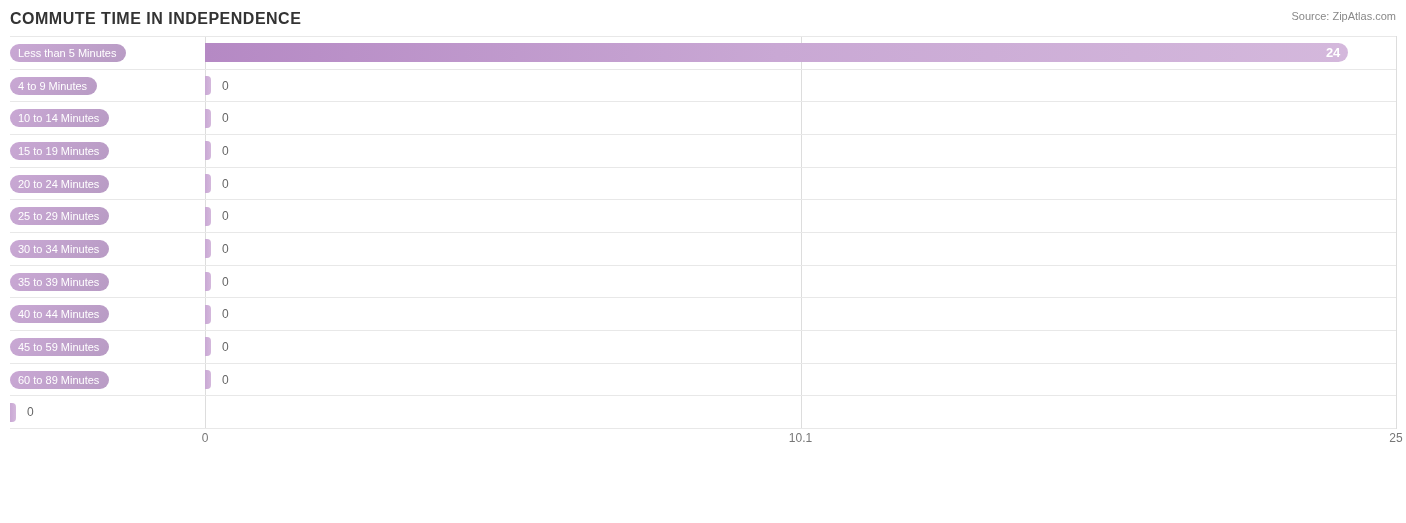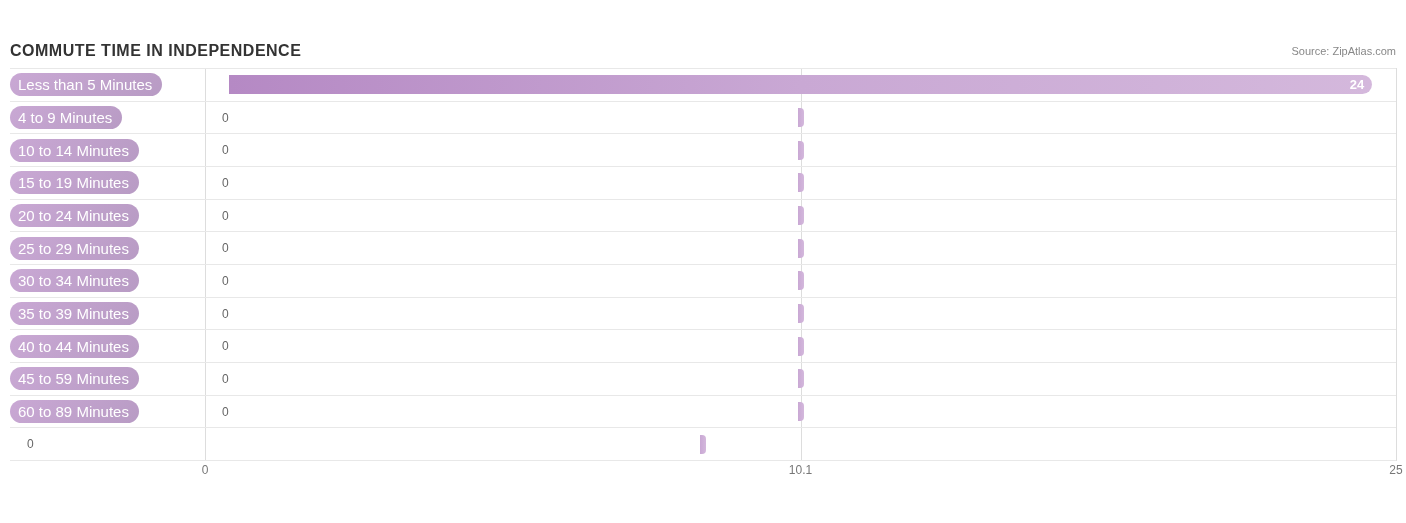--- a/index.html
+++ b/index.html
@@ -12,23 +12,21 @@
     }
     .chart-container {
       width: 1406px;
       height: 523px;
       padding: 10px 10px 40px 10px;
       position: relative;
     }
     .chart-header {
       display: flex;
       justify-content: space-between;
-      align-items: center;
       margin-bottom: 8px;
-      margin-top: 32px;
     }
     .chart-title {
       font-size: 16px;
       font-weight: bold;
       color: #333;
       letter-spacing: 0.5px;
     }
     .chart-source {
       font-size: 11px;
       color: #888;
@@ -59,33 +57,32 @@
     }
     .bar-label {
       width: 195px;
       flex-shrink: 0;
       display: flex;
       align-items: center;
     }
     .label-pill {
       background: linear-gradient(135deg, #c9a8d4, #b89bc4);
       color: #fff;
-      font-size: 15px;
+      font-size: 11px;
       padding: 3px 10px 3px 8px;
       border-radius: 12px;
       white-space: nowrap;
       display: inline-block;
     }
     .bar-track {
       flex: 1;
       height: 100%;
       position: relative;
       display: flex;
       align-items: center;
-      justify-content: center;
     }
     .bar-fill {
       height: 60%;
       border-radius: 0 10px 10px 0;
       position: relative;
       display: flex;
       align-items: center;
     }
     .bar-fill.full {
       background: linear-gradient(90deg, #b589c4, #c9a8d4, #d4b8dc);

